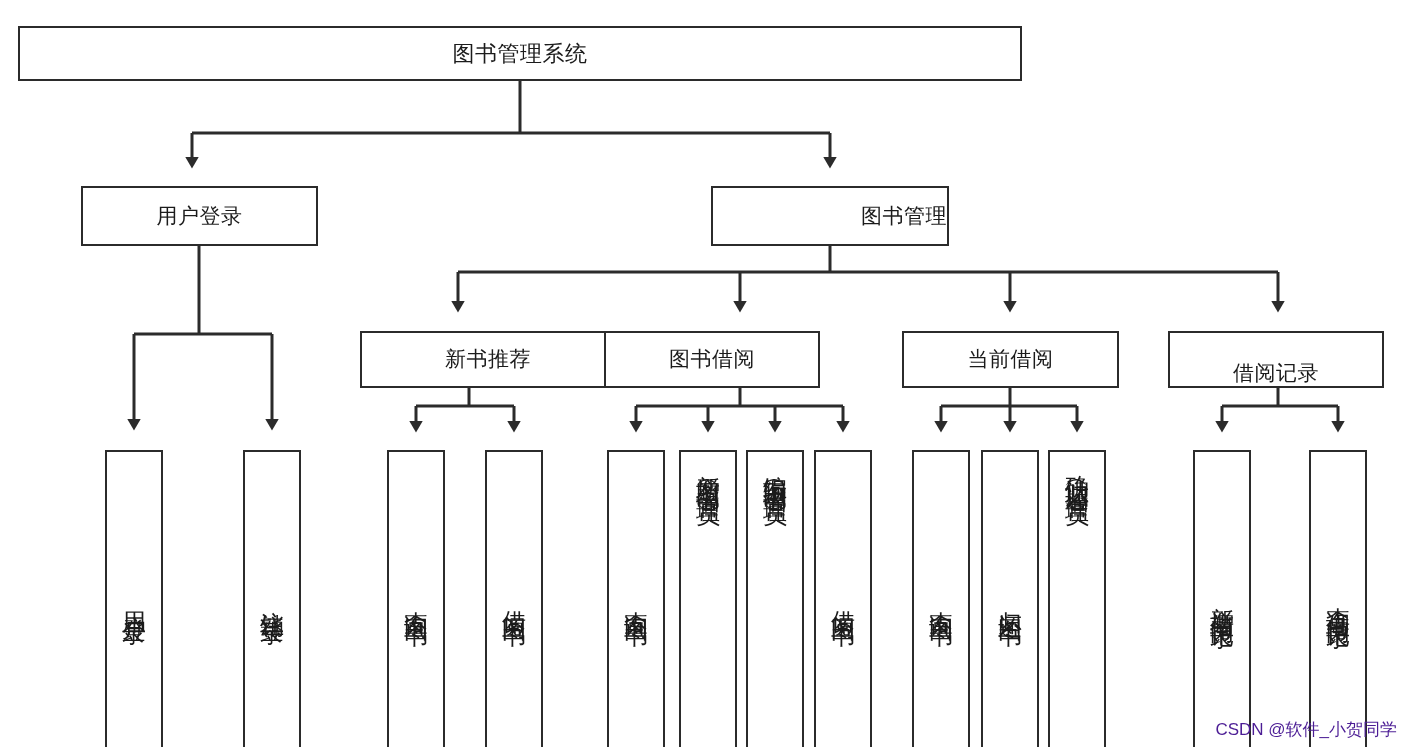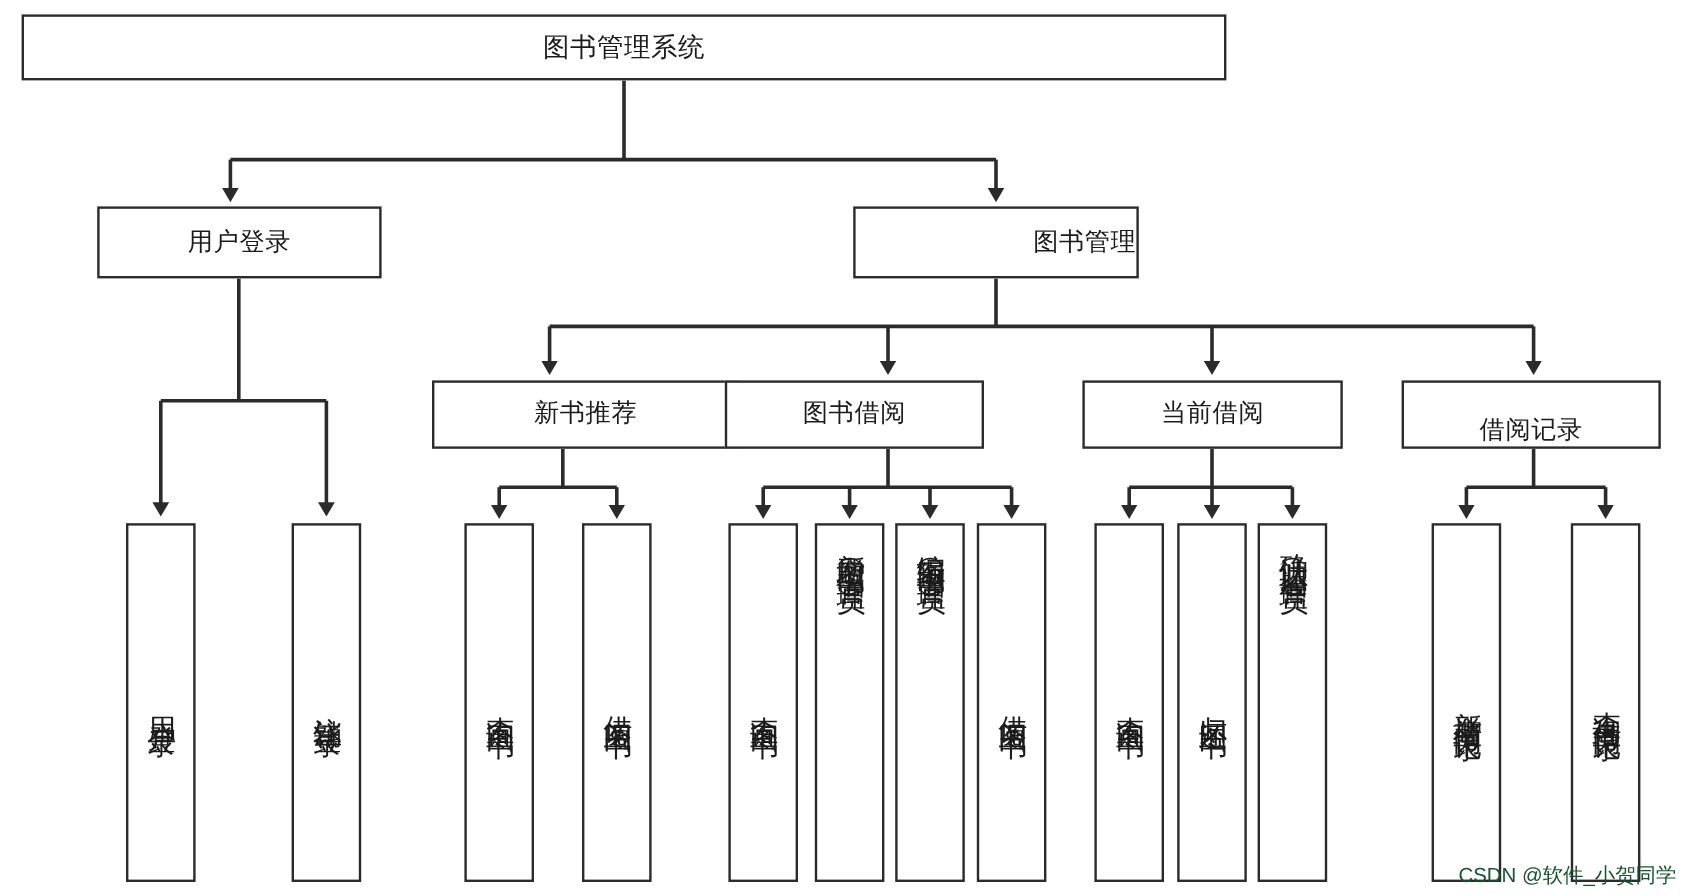--- a/index.html
+++ b/index.html
@@ -29,20 +29,21 @@
   }
   .node {
     position: absolute;
     box-sizing: border-box;
     background: #ffffff;
     border: 2.5px solid #2b2b2b;
     display: flex;
     align-items: center;
     justify-content: center;
     z-index: 2;
+    margin-top: 14px;
   }
   .node-label {
     color: #1b1b1b;
     line-height: 1.18;
     letter-spacing: 0.5px;
     white-space: pre;
   }
   
   .node.horiz .node-label {
     font-size: 21px;
@@ -67,21 +68,21 @@
   }
   .node.vert.centered {
     align-items: center;
     padding-top: 0;
   }
   .watermark {
     position: absolute;
     right: 8px;
     bottom: 6px;
     font-size: 17px;
-    color: #14532d;
+    color: #4c1d95;
     z-index: 5;
     white-space: nowrap;
     font-family: "Liberation Sans", "DejaVu Sans", sans-serif;
   }
 </style>
 </head>
 <body>
 
 <div id="diagram-root">
 

